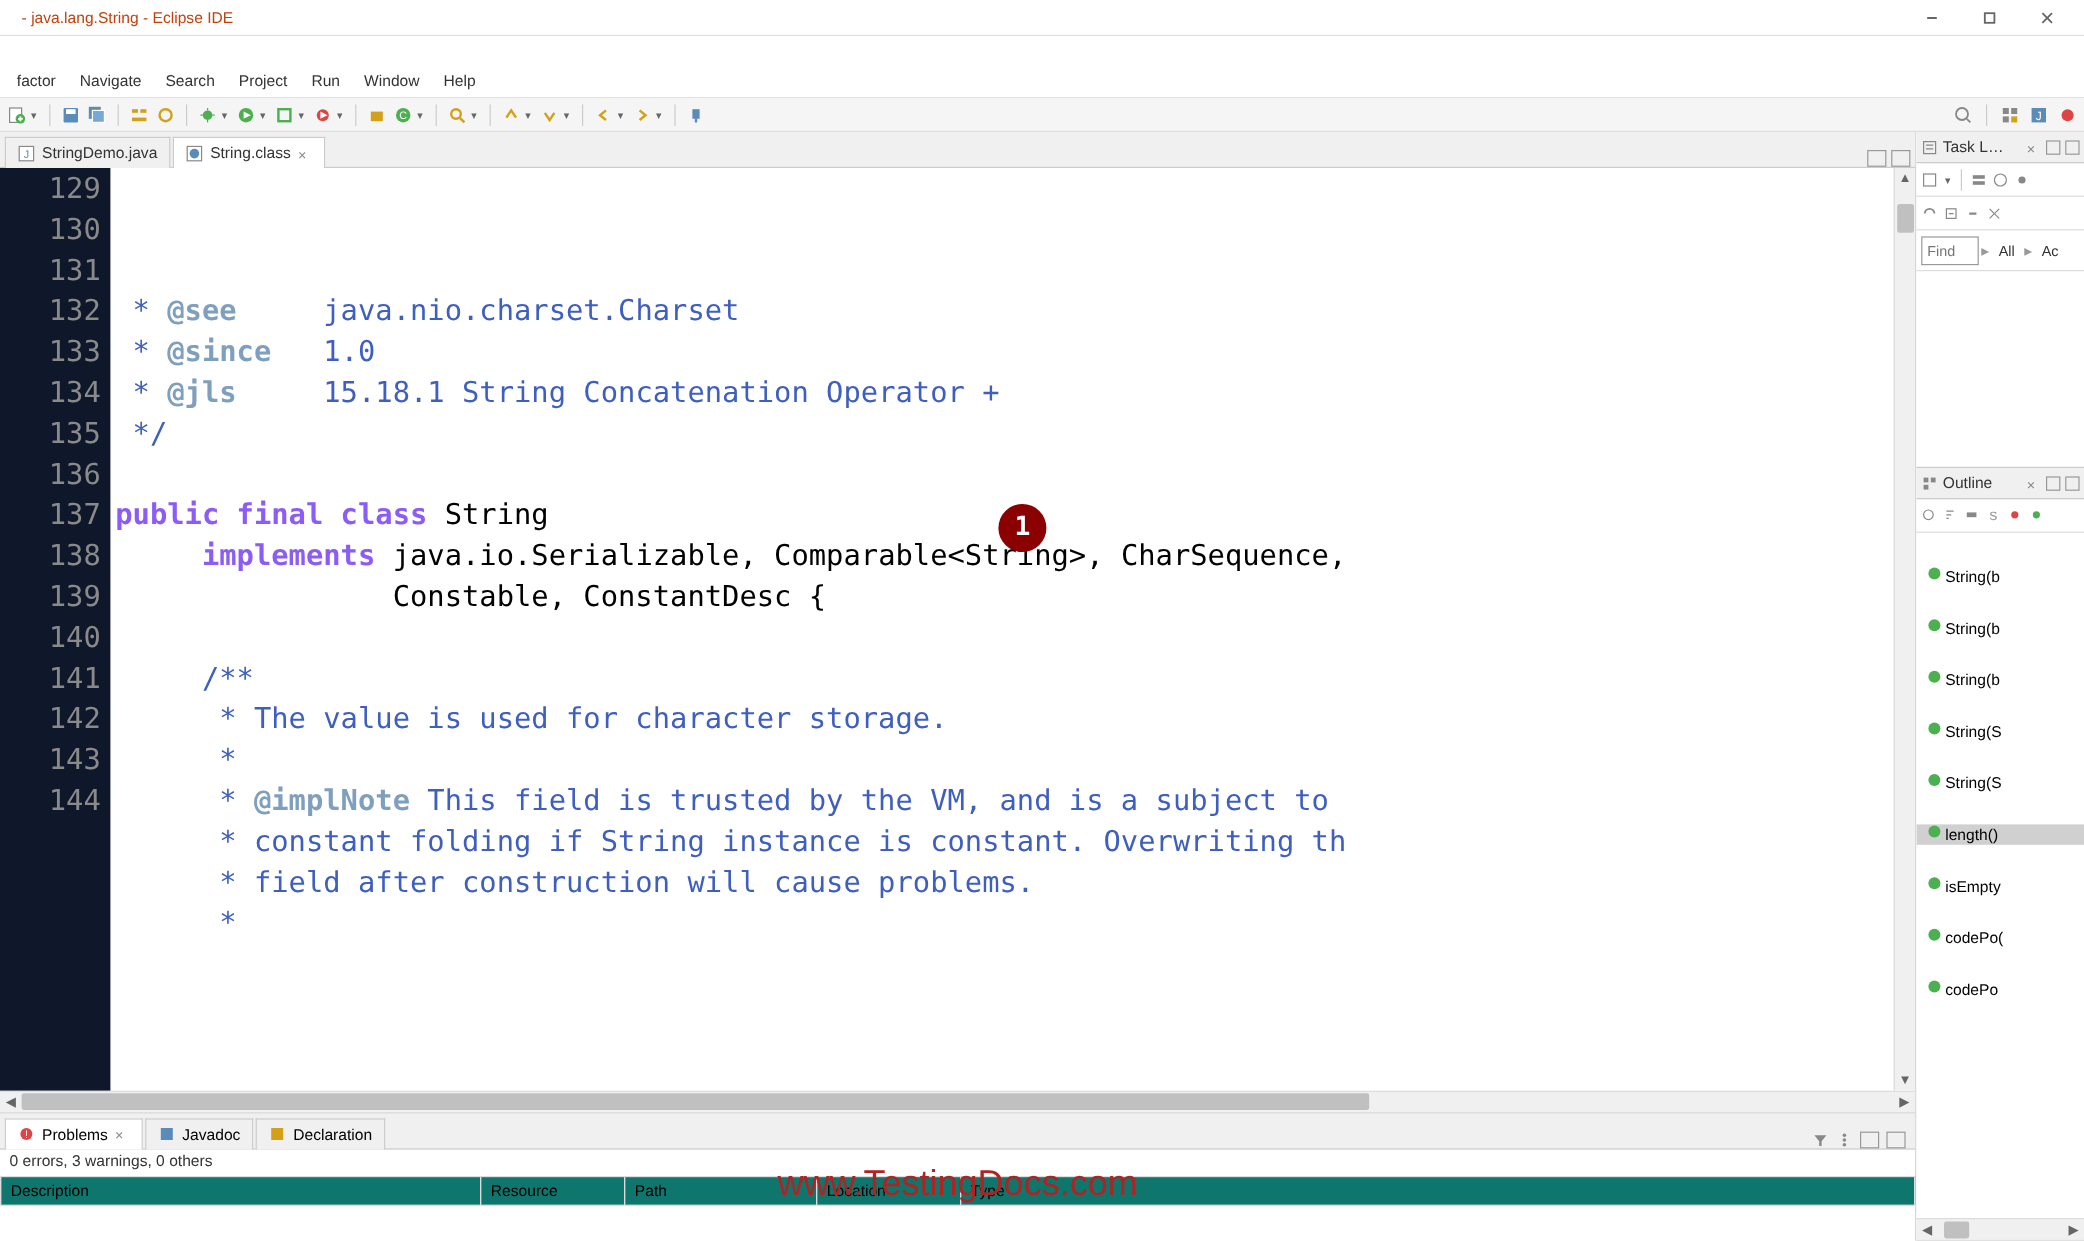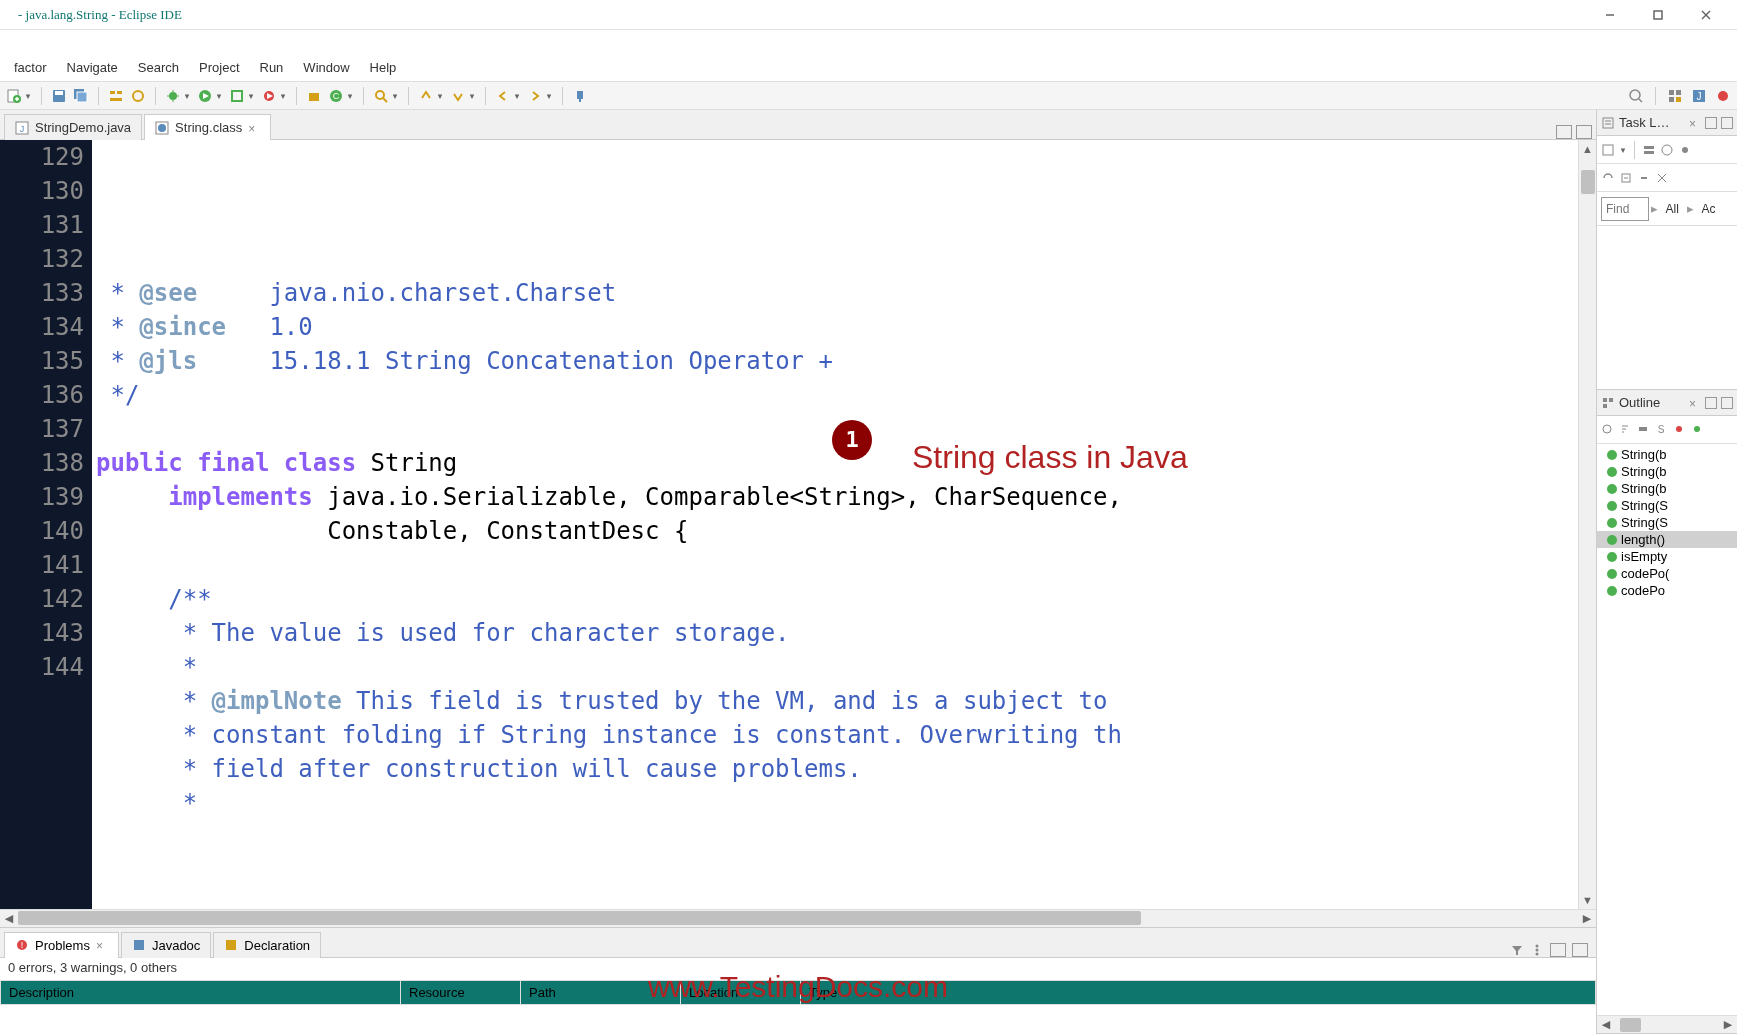--- a/index.html
+++ b/index.html
@@ -1,19 +1,19 @@
 <!DOCTYPE html>
 <html><head>
   <meta charset="utf-8">
   <style>
     * { margin: 0; padding: 0; box-sizing: border-box; }
     body { font-family: "Segoe UI", Tahoma, sans-serif; font-size: 13px; background: #fff; overflow: hidden; height: 100vh; }
     
     .titlebar { height: 30px; display: flex; align-items: center; padding: 0 8px; background: #fff; border-bottom: 1px solid #e0e0e0; }
-    .titlebar-title { flex: 1; color: #0f766e; font-size: 13px; padding-left: 10px; font-family: Liberation Serif, serif; }
+    .titlebar-title { flex: 1; color: #c2410c; font-size: 13px; padding-left: 10px; }
     .titlebar-btns { display: flex; gap: 2px; }
     .titlebar-btn { width: 46px; height: 28px; display: flex; align-items: center; justify-content: center; color: #666; cursor: pointer; }
     
     .menubar { height: 28px; display: flex; align-items: center; padding: 0 4px; background: #fff; border-bottom: 1px solid #ddd; gap: 0; margin-top: 24px; }
     .menu-item { padding: 4px 10px; color: #333; cursor: pointer; }
     
     .toolbar { height: 28px; display: flex; align-items: center; padding: 2px 6px; background: #f5f5f5; border-bottom: 1px solid #ddd; gap: 6px; }
     .tb-icon { width: 16px; height: 16px; display: inline-block; cursor: pointer; }
     .tb-sep { width: 1px; height: 18px; background: #ccc; margin: 0 3px; }
     .tb-drop { width: 8px; height: 16px; display: inline-flex; align-items: center; justify-content: center; color: #666; font-size: 9px; cursor: pointer; }
@@ -54,21 +54,21 @@
     .side-panel { border-bottom: 1px solid #ccc; }
     .side-header { height: 26px; display: flex; align-items: center; padding: 0 4px; background: #f0f0f0; border-bottom: 1px solid #ccc; gap: 4px; }
     .side-title { flex: 1; font-weight: normal; color: #333; font-size: 13px; }
     .side-tools { height: 28px; display: flex; align-items: center; padding: 0 4px; border-bottom: 1px solid #ddd; gap: 4px; flex-wrap: wrap; }
     .side-find-row { height: 34px; display: flex; align-items: center; padding: 0 4px; gap: 2px; border-bottom: 1px solid #ddd; }
     .find-input { width: 48px; height: 24px; border: 1px solid #999; padding: 0 4px; font-size: 12px; }
     .filter-btn { padding: 2px 6px; font-size: 12px; cursor: pointer; color: #333; }
     .filter-sep { color: #999; }
     
     .outline-list { flex: 1; overflow: auto; padding: 2px 0; }
-    .outline-item { display: flex; align-items: center; gap: 4px; padding: 1px 4px 1px 10px; font-size: 13px; cursor: pointer; white-space: nowrap; overflow: hidden; }
+    .outline-item { display: flex; gap: 4px; padding: 1px 4px 1px 10px; font-size: 13px; cursor: pointer; white-space: nowrap; overflow: hidden; margin-top: 26px; }
     .outline-item.selected { background: #d0d0d0; }
     .outline-dot { width: 10px; height: 10px; border-radius: 50%; display: inline-block; }
     .dot-green { background: #4caf50; }
     
     .bottom-panel { border-top: 1px solid #ccc; }
     .bottom-tabs { height: 30px; display: flex; align-items: flex-end; background: #f0f0f0; border-bottom: 1px solid #ccc; padding: 0 4px; }
     .bottom-tab { padding: 5px 10px; background: #f0f0f0; border: 1px solid #ccc; border-bottom: none; display: flex; align-items: center; gap: 6px; cursor: pointer; margin-right: 2px; position: relative; top: 1px; }
     .bottom-tab.active { background: #fff; }
     .bottom-tabs-right { margin-left: auto; display: flex; gap: 6px; align-items: center; padding-right: 4px; }
     .summary-row { height: 22px; padding: 2px 8px; font-size: 13px; color: #333; }
@@ -340,21 +340,20 @@
           <div>138</div>
           <div>139</div>
           <div>140</div>
           <div>141</div>
           <div>142</div>
           <div>143</div>
           <div>144</div>
         </div>
       <div class="code" id="code">
         <div class="annotation-badge" style="top:280px; left:740px;">1</div>
-        <div class="annotation-label" style="top:300px; left:820px;">String class in Java</div>
       <div><span class="doc"> * </span><span class="tag">@see</span><span class="doc">     java.nio.charset.Charset</span></div><div><span class="doc"> * </span><span class="tag">@since</span><span class="doc">   1.0</span></div><div><span class="doc"> * </span><span class="tag">@jls</span><span class="doc">     15.18.1 String Concatenation Operator +</span></div><div><span class="doc"> */</span></div><div>&nbsp;</div><div><span class="kw">public final class</span> String</div><div>     <span class="kw">implements</span> java.io.Serializable, Comparable&lt;String&gt;, CharSequence,</div><div>                Constable, ConstantDesc {</div><div>&nbsp;</div><div>     <span class="doc">/**</span></div><div><span class="doc">      * The value is used for character storage.</span></div><div><span class="doc">      *</span></div><div><span class="doc">      * </span><span class="tag">@implNote</span><span class="doc"> This field is trusted by the VM, and is a subject to</span></div><div><span class="doc">      * constant folding if String instance is constant. Overwriting th</span></div><div><span class="doc">      * field after construction will cause problems.</span></div><div><span class="doc">      *</span></div></div>
       <div class="vscroll">
         <div class="vscroll-arrow" style="top:0">▲</div>
         <div class="vscroll-thumb" style="top:30px; height:24px;"></div>
         <div class="vscroll-arrow" style="bottom:0">▼</div>
       </div>
     </div>
     <div class="hscroll-row">
       <div class="hscroll-arrow">◀</div>
       <div class="hscroll-track">

